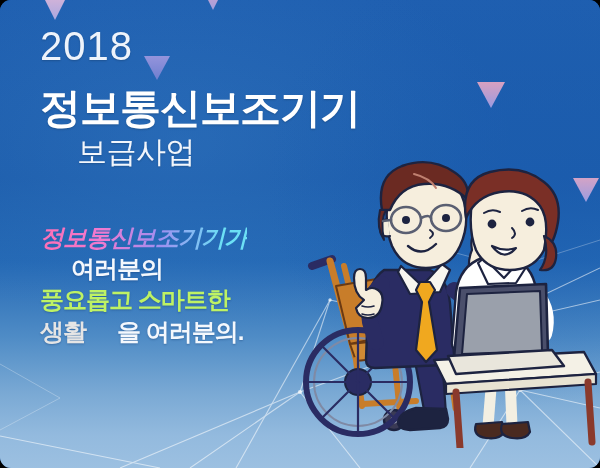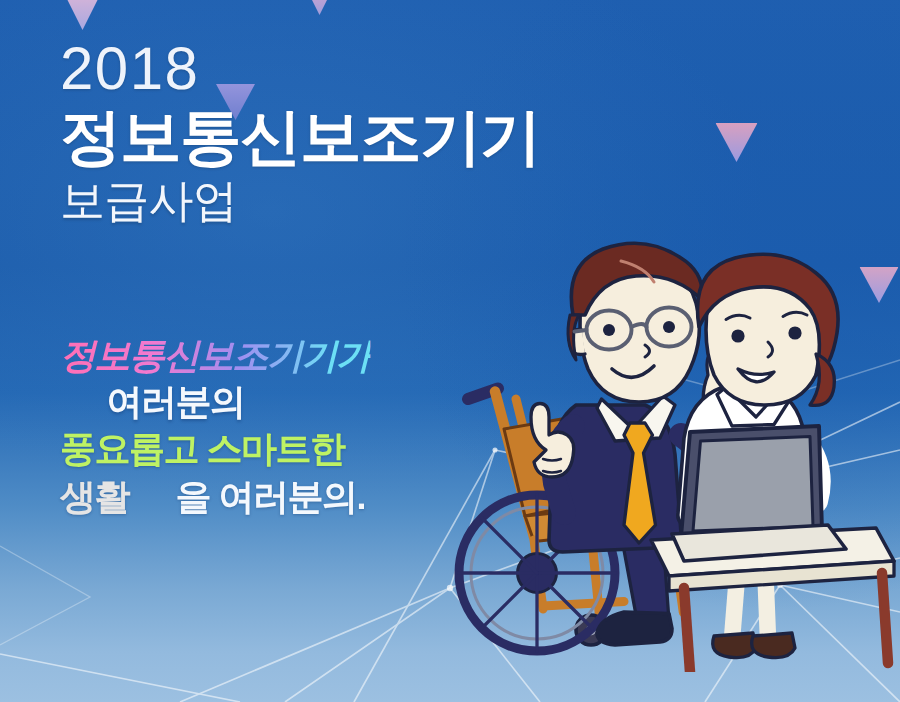--- a/index.html
+++ b/index.html
@@ -3,20 +3,21 @@
 <meta charset="utf-8">
 <style>
   html,body{margin:0;padding:0;background:#000;}
   body{font-family:"Liberation Sans","DejaVu Sans",sans-serif;}
 
   #poster{
     position:relative;
     width:600px;height:468px;
     overflow:hidden;
     background:#1c5cab;
+    border-radius:11px;
   }
 
   
   .bg-base{
     position:absolute;inset:0;
     background:linear-gradient(180deg,
       #1f5fb0 0%,
       #1c5cab 38%,
       #2468b4 56%,
       #4f8cc6 72%,
@@ -44,31 +45,32 @@
   }
 
   
   .headline{position:absolute;left:40px;top:26px;color:#fff;}
   .hl-year{
     font-size:40px;font-weight:400;letter-spacing:1px;
     line-height:1;color:#eef3fb;
     text-shadow:0 1px 2px rgba(0,0,0,.18);
   }
   .hl-main{
-    margin-top:4px;
+    margin-top:21px;
     font-size:41px;font-weight:700;letter-spacing:-1px;
     line-height:1.06;color:#ffffff;
     text-shadow:0 1px 2px rgba(0,0,0,.18);
     white-space:nowrap;
   }
   .hl-sub{
     margin-top:7px;
     font-size:30px;font-weight:400;letter-spacing:-.5px;
     line-height:1;color:#f2f6fc;
     text-shadow:0 1px 2px rgba(0,0,0,.18);
+    margin-left:37px;
   }
 
   
   .copy{position:absolute;left:40px;top:222px;line-height:1.30;}
   .copy .ln{font-size:24px;font-weight:700;letter-spacing:-1px;white-space:nowrap;}
   .grad-pink{
     background:linear-gradient(90deg,#ff6fb5 0%,#f07ad0 30%,#9f8ff0 58%,#6ce0f5 88%);
     -webkit-background-clip:text;background-clip:text;color:transparent;font-style:italic;
     -webkit-text-fill-color:transparent;
   }

